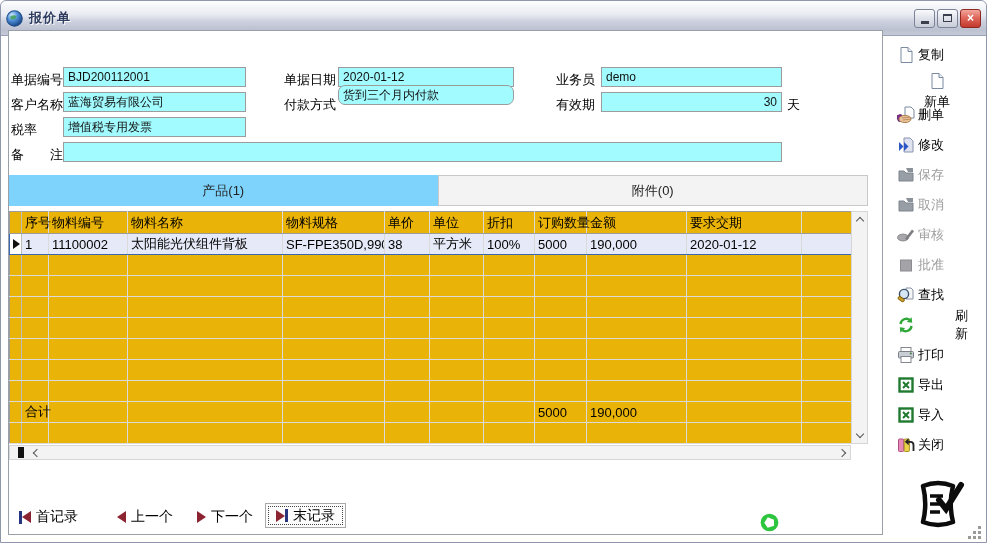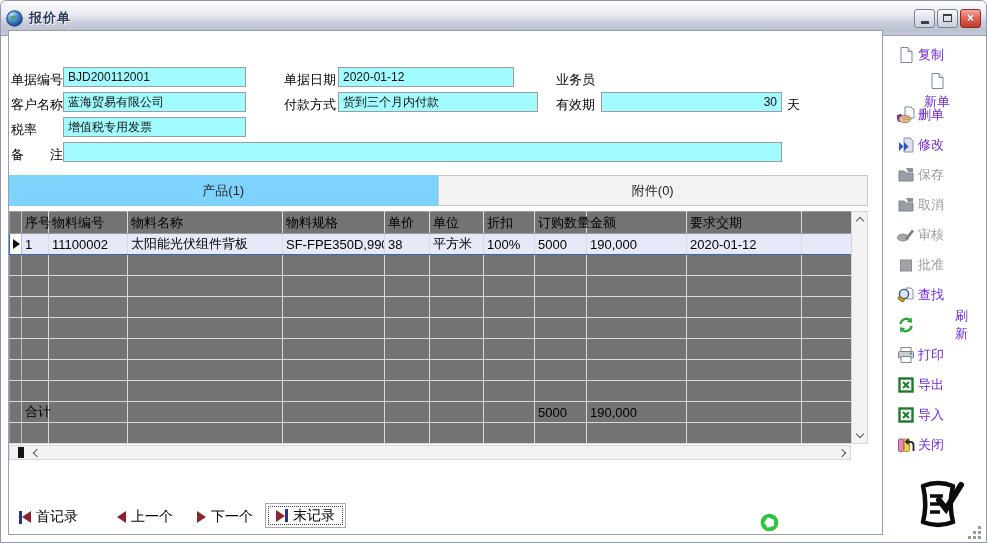--- a/index.html
+++ b/index.html
@@ -40,21 +40,21 @@
   }
   .fld.num { text-align:right; }
   
   .tabstrip { position:absolute; left:8px; top:174px; width:859px; height:31px; display:flex; }
   .tab { flex:1; display:flex; align-items:center; justify-content:center; font-size:13px; color:#222; }
   .tab.active { background:#7dd3fc; }
   .tab.inactive { background:#f3f3f3; border:1px solid #c9c9c9; }
   
   table.grid {
     position:absolute; left:8px; top:210px; width:842px;
-    border-collapse:collapse; table-layout:fixed; font-size:13px; background:#737373;
+    border-collapse:collapse; table-layout:fixed; font-size:13px; background:#eab308;
     border:1px solid #9b9b9b;
   }
   table.grid th {
     height:22px; font-weight:normal; text-align:left; padding:1px 3px;
     border-right:1px solid #dadada; border-bottom:1px solid #9b9b9b;
     white-space:nowrap; overflow:visible;
   }
   table.grid td {
     height:21px; padding:1px 3px; border-right:1px solid #dadada; border-bottom:1px solid #dadada;
     white-space:nowrap; overflow:hidden;
@@ -76,21 +76,21 @@
   
   .navbtn { position:absolute; top:505px; height:22px; display:flex; align-items:center; gap:5px; font-size:14px; color:#000; background:transparent; border:none; }
   .navbtn .ico { display:inline-flex; align-items:center; }
   .tri-l { width:0; height:0; border-top:6px solid transparent; border-bottom:6px solid transparent; border-right:9px solid #8b2330; }
   .tri-r { width:0; height:0; border-top:6px solid transparent; border-bottom:6px solid transparent; border-left:9px solid #8b2330; }
   .vbar { width:3px; height:13px; background:#27347e; }
   .navbtn.focusbox { border:1px solid #a9a9a9; outline:1px dotted #444; outline-offset:-4px; padding:0 10px; background:#fcfcfc; }
   
   .side-btn {
     position:absolute; left:896px; width:80px; height:26px;
-    display:flex; align-items:center; gap:3px; font-size:13px; color:#6d28d9;
+    display:flex; align-items:center; gap:3px; font-size:13px; color:#000000;
     background:transparent; border:none; text-align:left;
   }
   .side-btn.disabled { color:#9c9c9c; }
   .side-btn svg { flex:0 0 auto; }
   
   .status-green { position:absolute; left:759px; top:512px; }
   .logo { position:absolute; left:910px; top:476px; }
   .logo svg { overflow:visible; }
   .grip { position:absolute; left:972px; top:530px; width:3px; height:3px; background:#9a9a9a;
           box-shadow:-5px 5px 0 #9a9a9a, 0 5px 0 #9a9a9a, 5px 5px 0 #9a9a9a, 5px 0 0 #9a9a9a, 5px -5px 0 #9a9a9a; }
@@ -126,25 +126,26 @@
     </div>
   </div>
 
   <div class="panel"></div>
 
   <span class="lab" style="left:10px; top:70px;">单据编号</span>
   <input class="fld" style="left: 62px; top: 66px; width: 183px;" value="BJD200112001">
   <span class="lab" style="left:283px; top:70px;">单据日期</span>
   <input class="fld" style="left: 337px; top: 66px; width: 176px;" value="2020-01-12">
   <span class="lab" style="left:555px; top:70px;">业务员</span>
+  <input class="fld" style="left: 600px; top: 66px; width: 181px;" value="demo">
 
   <span class="lab" style="left:10px; top:95px;">客户名称</span>
   <input class="fld" style="left: 62px; top: 91px; width: 183px;" value="蓝海贸易有限公司">
   <span class="lab" style="left:283px; top:95px;">付款方式</span>
-  <input class="fld" style="left: 337px; top: 91px; width: 200px;" value="货到三个月内付款">
+  <input class="fld" style="left: 337px; top: 84px; width: 176px; border-radius: 7px;" value="货到三个月内付款">
   <span class="lab" style="left:555px; top:95px;">有效期</span>
   <input class="fld num" style="left: 600px; top: 91px; width: 181px;" value="30">
   <span class="lab" style="left:786px; top:95px;">天</span>
 
   <span class="lab" style="left:10px; top:120px;">税率</span>
   <input class="fld" style="left: 62px; top: 116px; width: 183px;" value="增值税专用发票">
 
   <span class="lab" style="left:10px; top:145px;">备　　注</span>
   <input class="fld" style="left: 62px; top: 141px; width: 719px;" value="">
 

